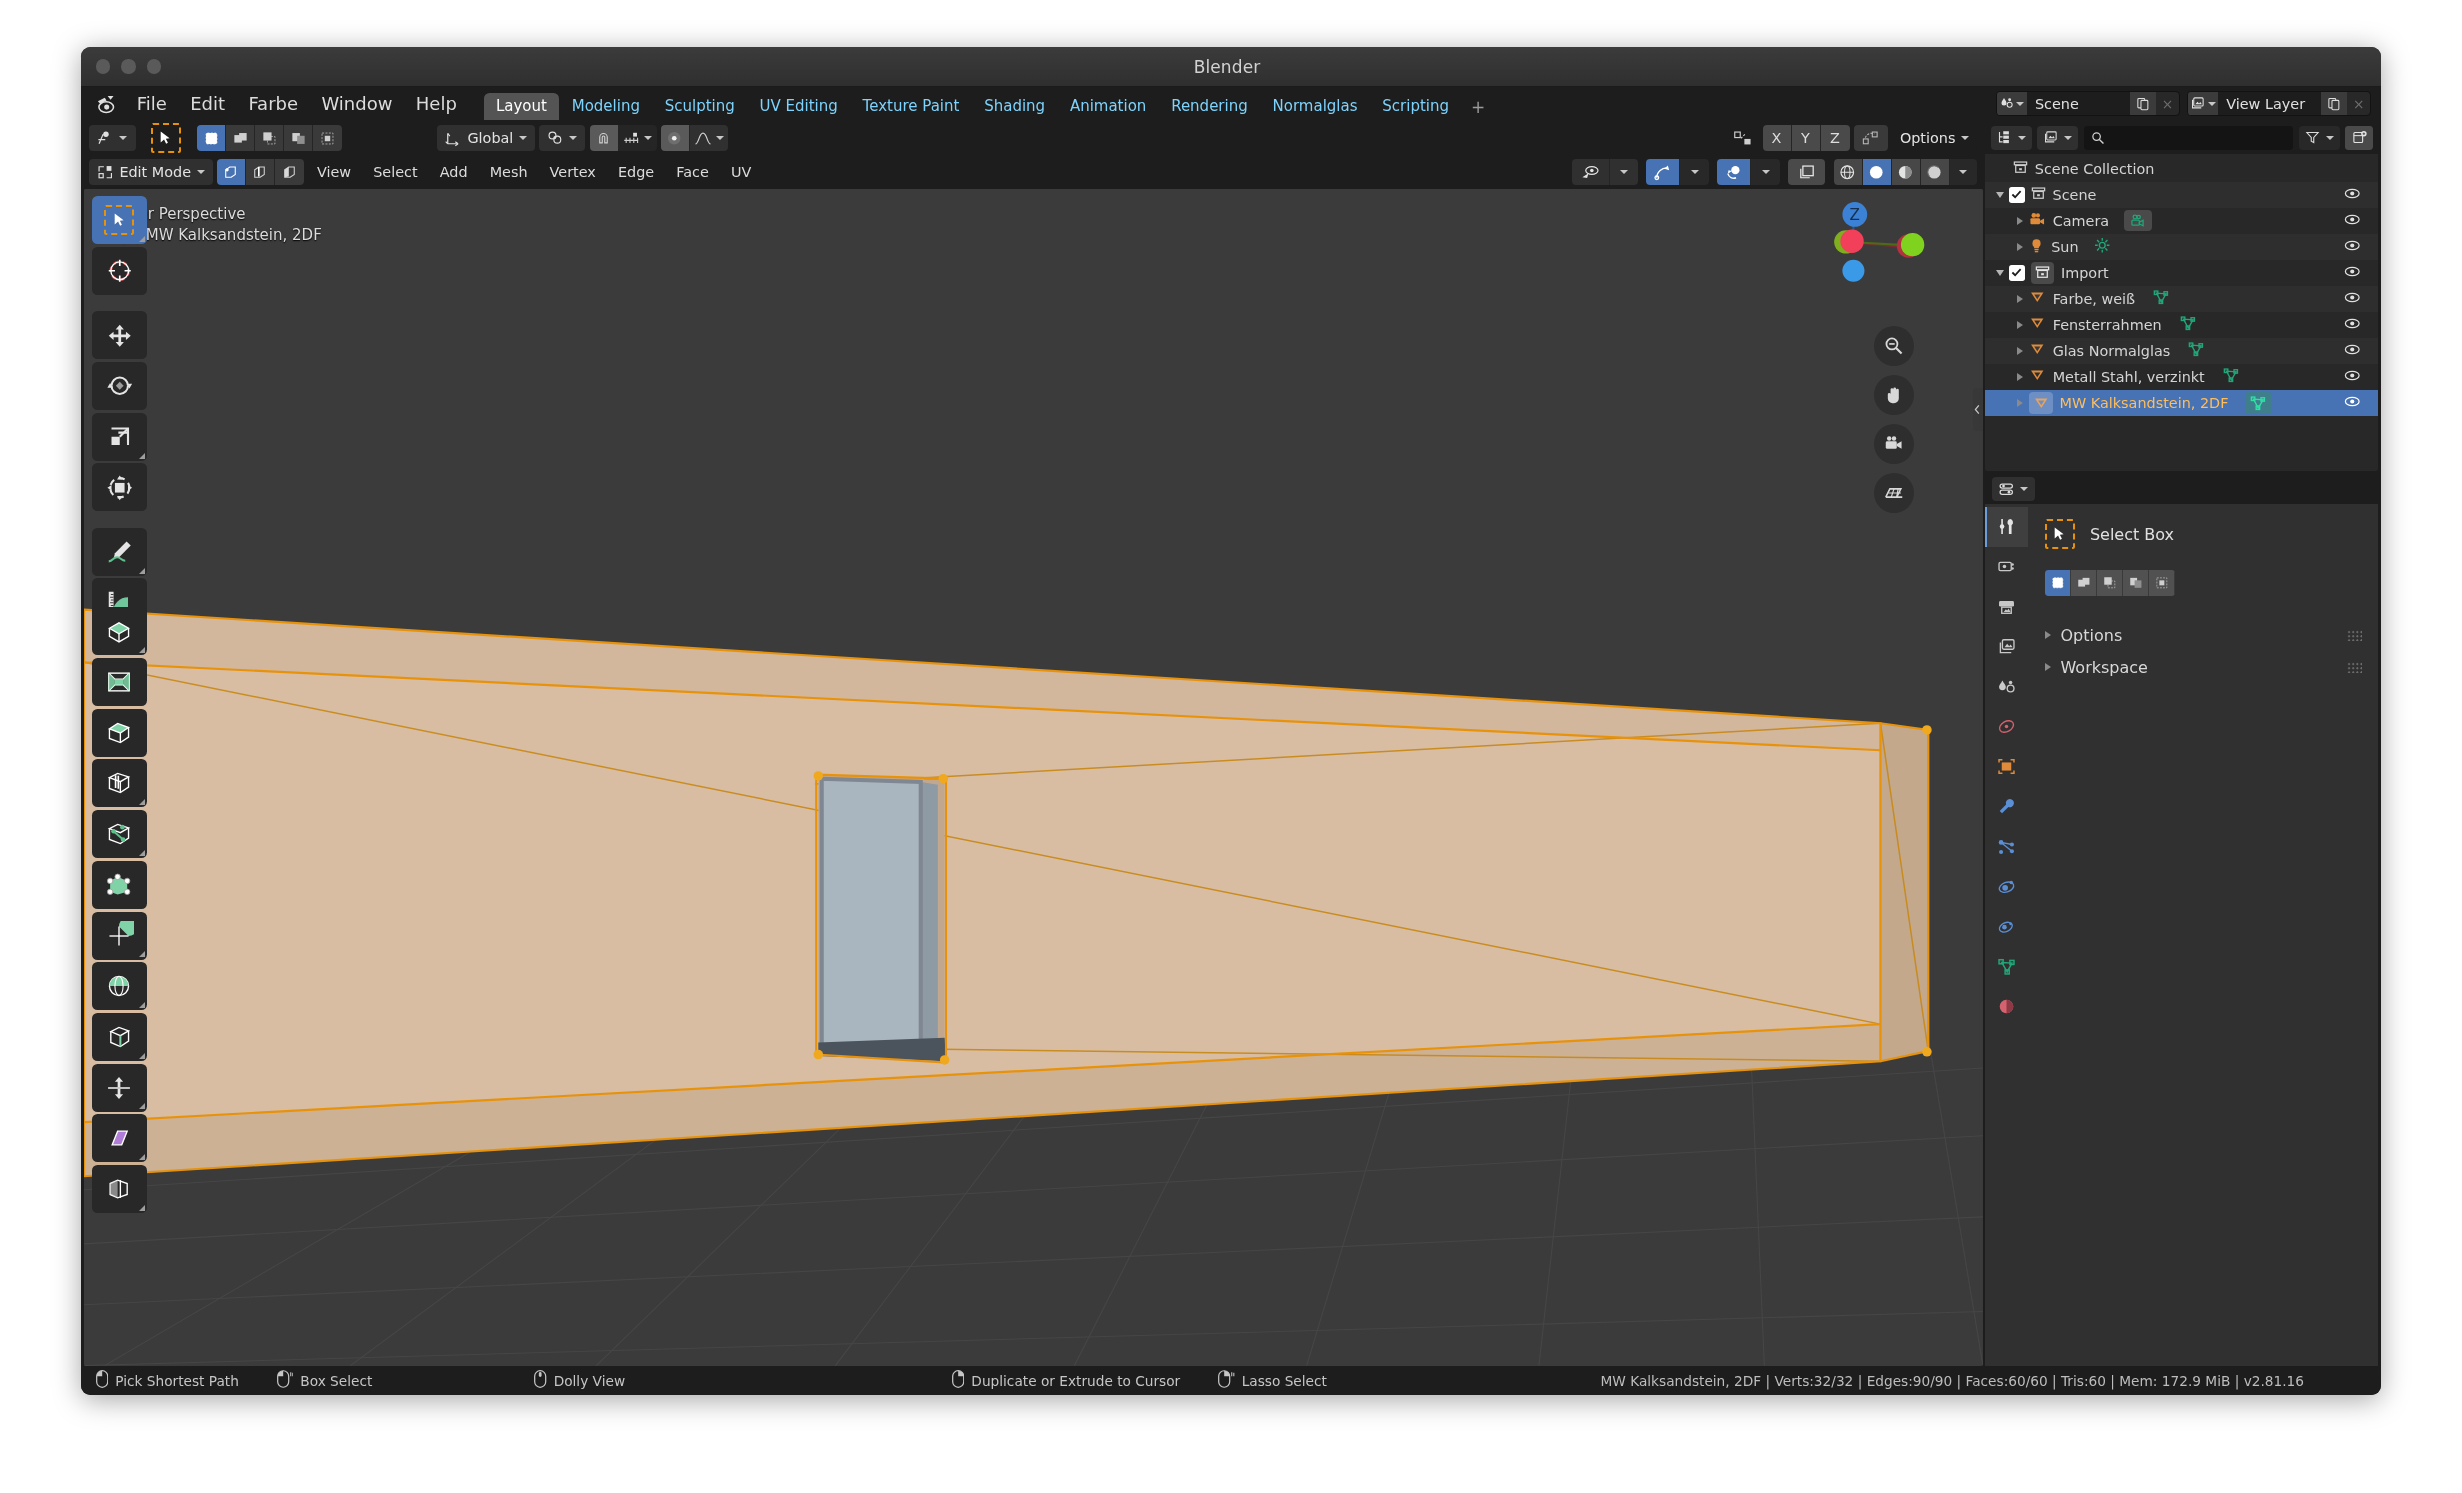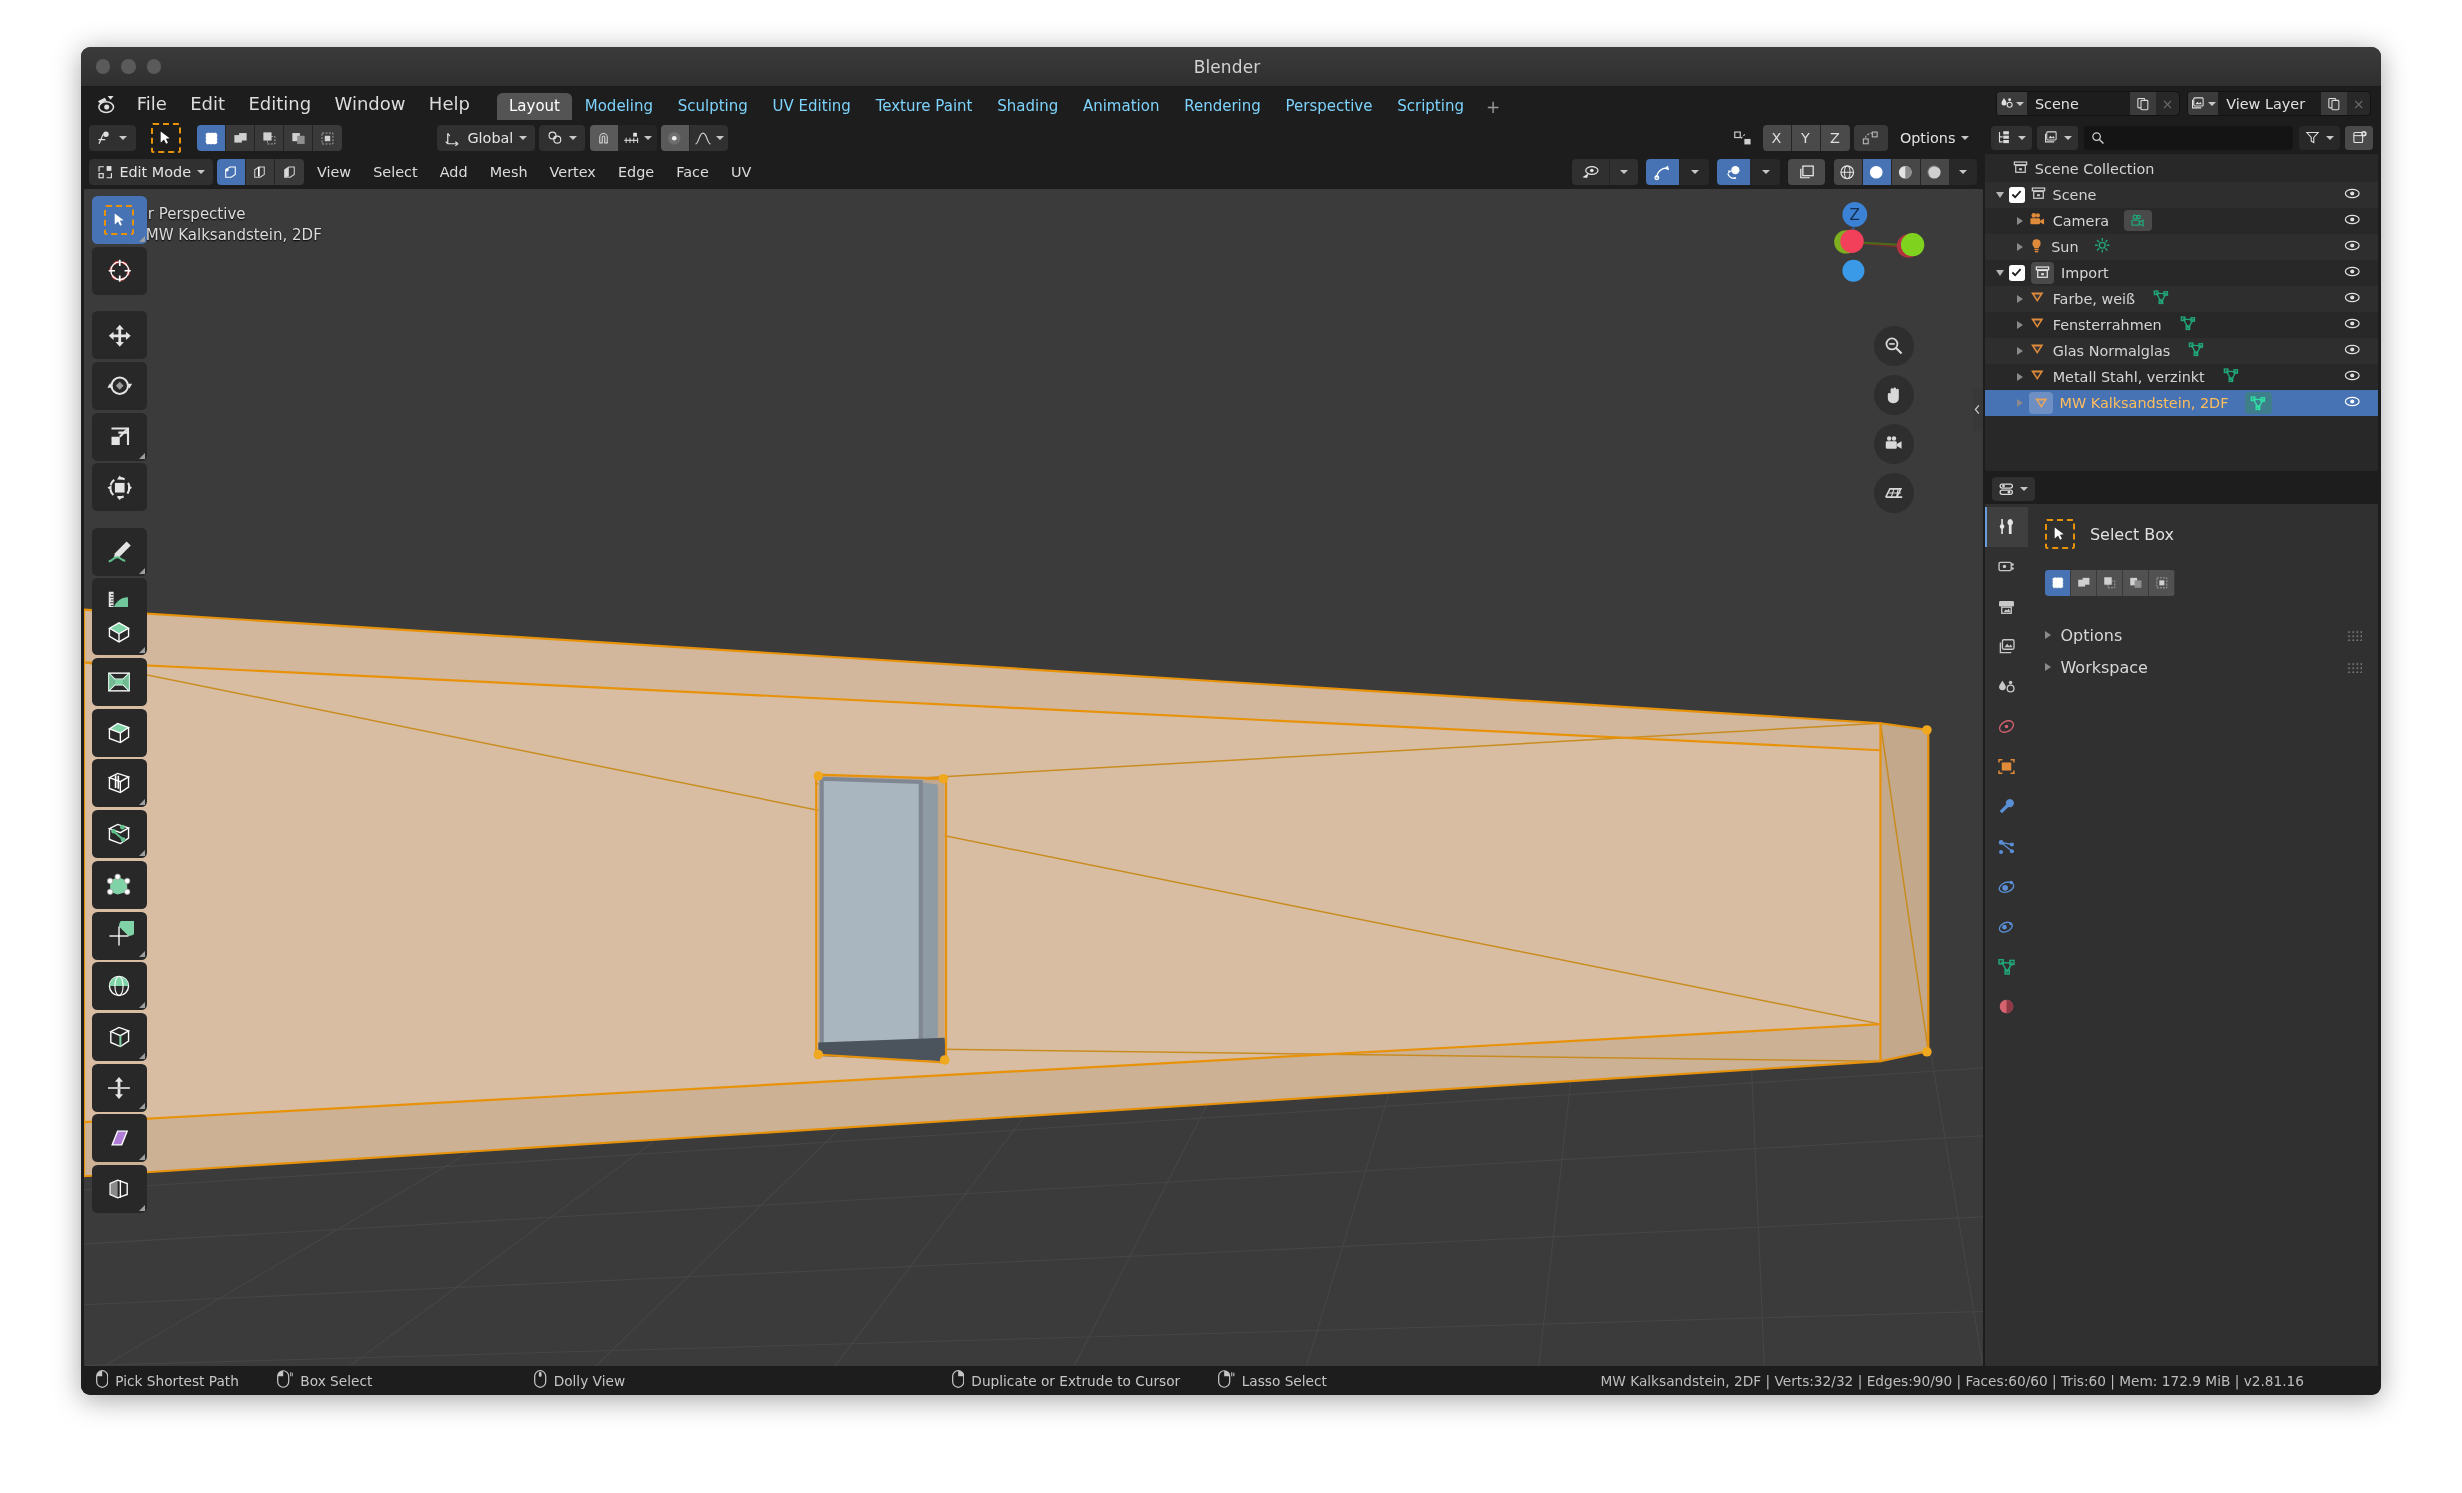--- a/index.html
+++ b/index.html
@@ -172,34 +172,34 @@
     <div class="blender-logo">
       <svg width="23.4" height="23.4" viewBox="0 0 24 24">
           <path d="M4 15.5c0-3 3.4-5.5 7.5-5.5S19 12.5 19 15.5 15.6 21 11.5 21 4 18.5 4 15.5z" fill="none" stroke="#e0e0e0" stroke-width="1.6"></path>
           <circle cx="12" cy="15.5" r="2.6" fill="#e0e0e0"></circle>
           <path d="M3 9.5L10 6l1.8 2.6L5.2 12z" fill="#e0e0e0"></path>
           <path d="M13 4h6l-3 4z" fill="#e0e0e0"></path>
         </svg>
     </div>
     <div class="menu-item">File</div>
     <div class="menu-item">Edit</div>
-    <div class="menu-item">Editing</div>
+    <div class="menu-item">Farbe</div>
     <div class="menu-item">Window</div>
     <div class="menu-item">Help</div>
 
     <div class="ws-tabs">
       <div class="ws-tab active">Layout</div>
       <div class="ws-tab">Modeling</div>
       <div class="ws-tab">Sculpting</div>
       <div class="ws-tab">UV Editing</div>
       <div class="ws-tab">Texture Paint</div>
       <div class="ws-tab">Shading</div>
       <div class="ws-tab">Animation</div>
       <div class="ws-tab">Rendering</div>
-      <div class="ws-tab">Perspective</div>
+      <div class="ws-tab">Normalglas</div>
       <div class="ws-tab">Scripting</div>
       <div class="ws-plus">+</div>
     </div>
 
     <div class="topbar-right">
       <div class="field-group">
         <div class="fg-icon">
           <svg width="15" height="15" viewBox="0 0 24 24">
               <path d="M8 3c2 3.5 4 5.8 4 8a4 4 0 11-8 0c0-2.2 2-4.5 4-8z" fill="#e0e0e0"></path>
               <circle cx="17" cy="14" r="4" fill="none" stroke="#e0e0e0" stroke-width="1.7"></circle>

